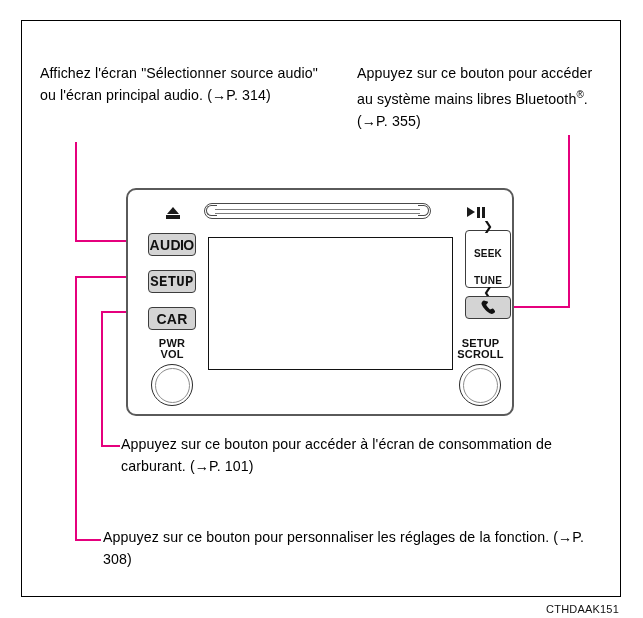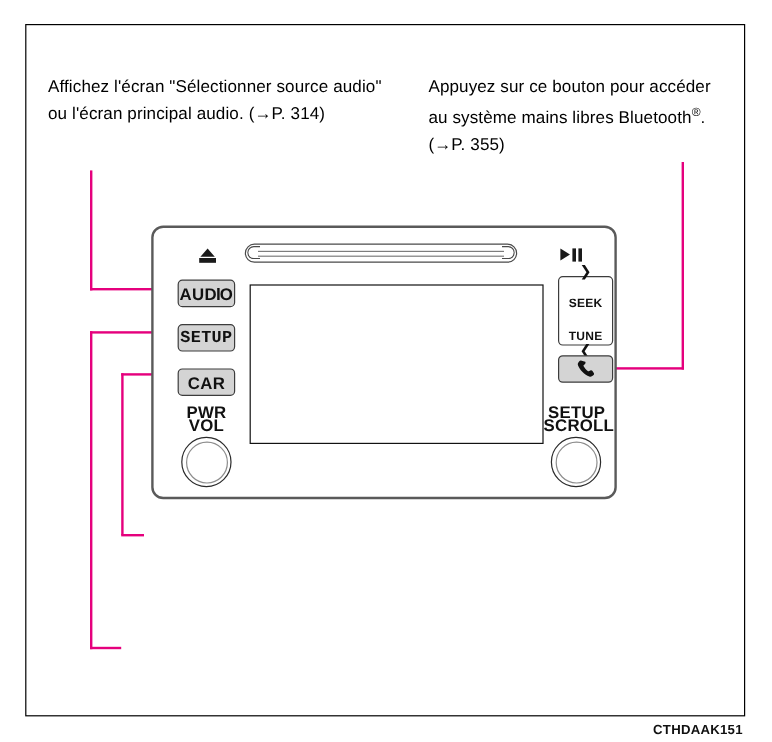--- a/index.html
+++ b/index.html
@@ -198,21 +198,21 @@
     height: 10px;
     background: #111111;
     margin: 0 0.5px;
     vertical-align: middle;
   }
 
   
   .knob-label {
     position: absolute;
     text-align: center;
-    font-size: 14px;
+    font-size: 11px;
     font-weight: bold;
     line-height: 11px;
     color: #111111;
     letter-spacing: 0.2px;
   }
   #label-pwrvol  { left: 20px;  top: 148px; width: 48px; }
   #label-tune    { left: 325px; top: 148px; width: 55px; }
 
   .knob {
     position: absolute;
@@ -294,35 +294,36 @@
   }
 
   
   .fig-code {
     position: absolute;
     right: 24px;
     bottom: 3px;
     font-size: 11px;
     color: #111111;
     letter-spacing: 0.2px;
-    font-weight: bold;
   }
 </style>
 </head>
 <body>
 
 <div id="page">
 
   <div class="figure-frame"></div>
 
   <div class="callout" id="callout-audio">Affichez l'écran "Sélectionner source audio" ou l'écran principal audio. (→P. 314)</div>
 
   <div class="callout" id="callout-phone"><span>Appuyez sur ce bouton pour accéder au système mains libres Bluetooth</span><span class="sup-reg">®</span><span>. (→P. 355)</span></div>
 
-
+  <div class="callout" id="callout-fuel">Appuyez sur ce bouton pour accéder à l'écran de consommation de carburant. (→P. 101)</div>
+
+  <div class="callout" id="callout-setup">Appuyez sur ce bouton pour personnaliser les réglages de la fonction. (→P. 308)</div>
 
   <div class="lead lead-v" style="left:75px; top:142px; height:100px;"></div>
   <div class="lead lead-h" style="left:75px; top:240px; width:60px;"></div>
   <div class="arrow-right" style="left:132px; top:236px;"></div>
 
   <div class="lead lead-v" style="left:75px; top:276px; height:265px;"></div>
   <div class="lead lead-h" style="left:75px; top:276px; width:60px;"></div>
   <div class="arrow-right" style="left:132px; top:272px;"></div>
   <div class="lead lead-h" style="left:75px; top:539px; width:26px;"></div>
 

